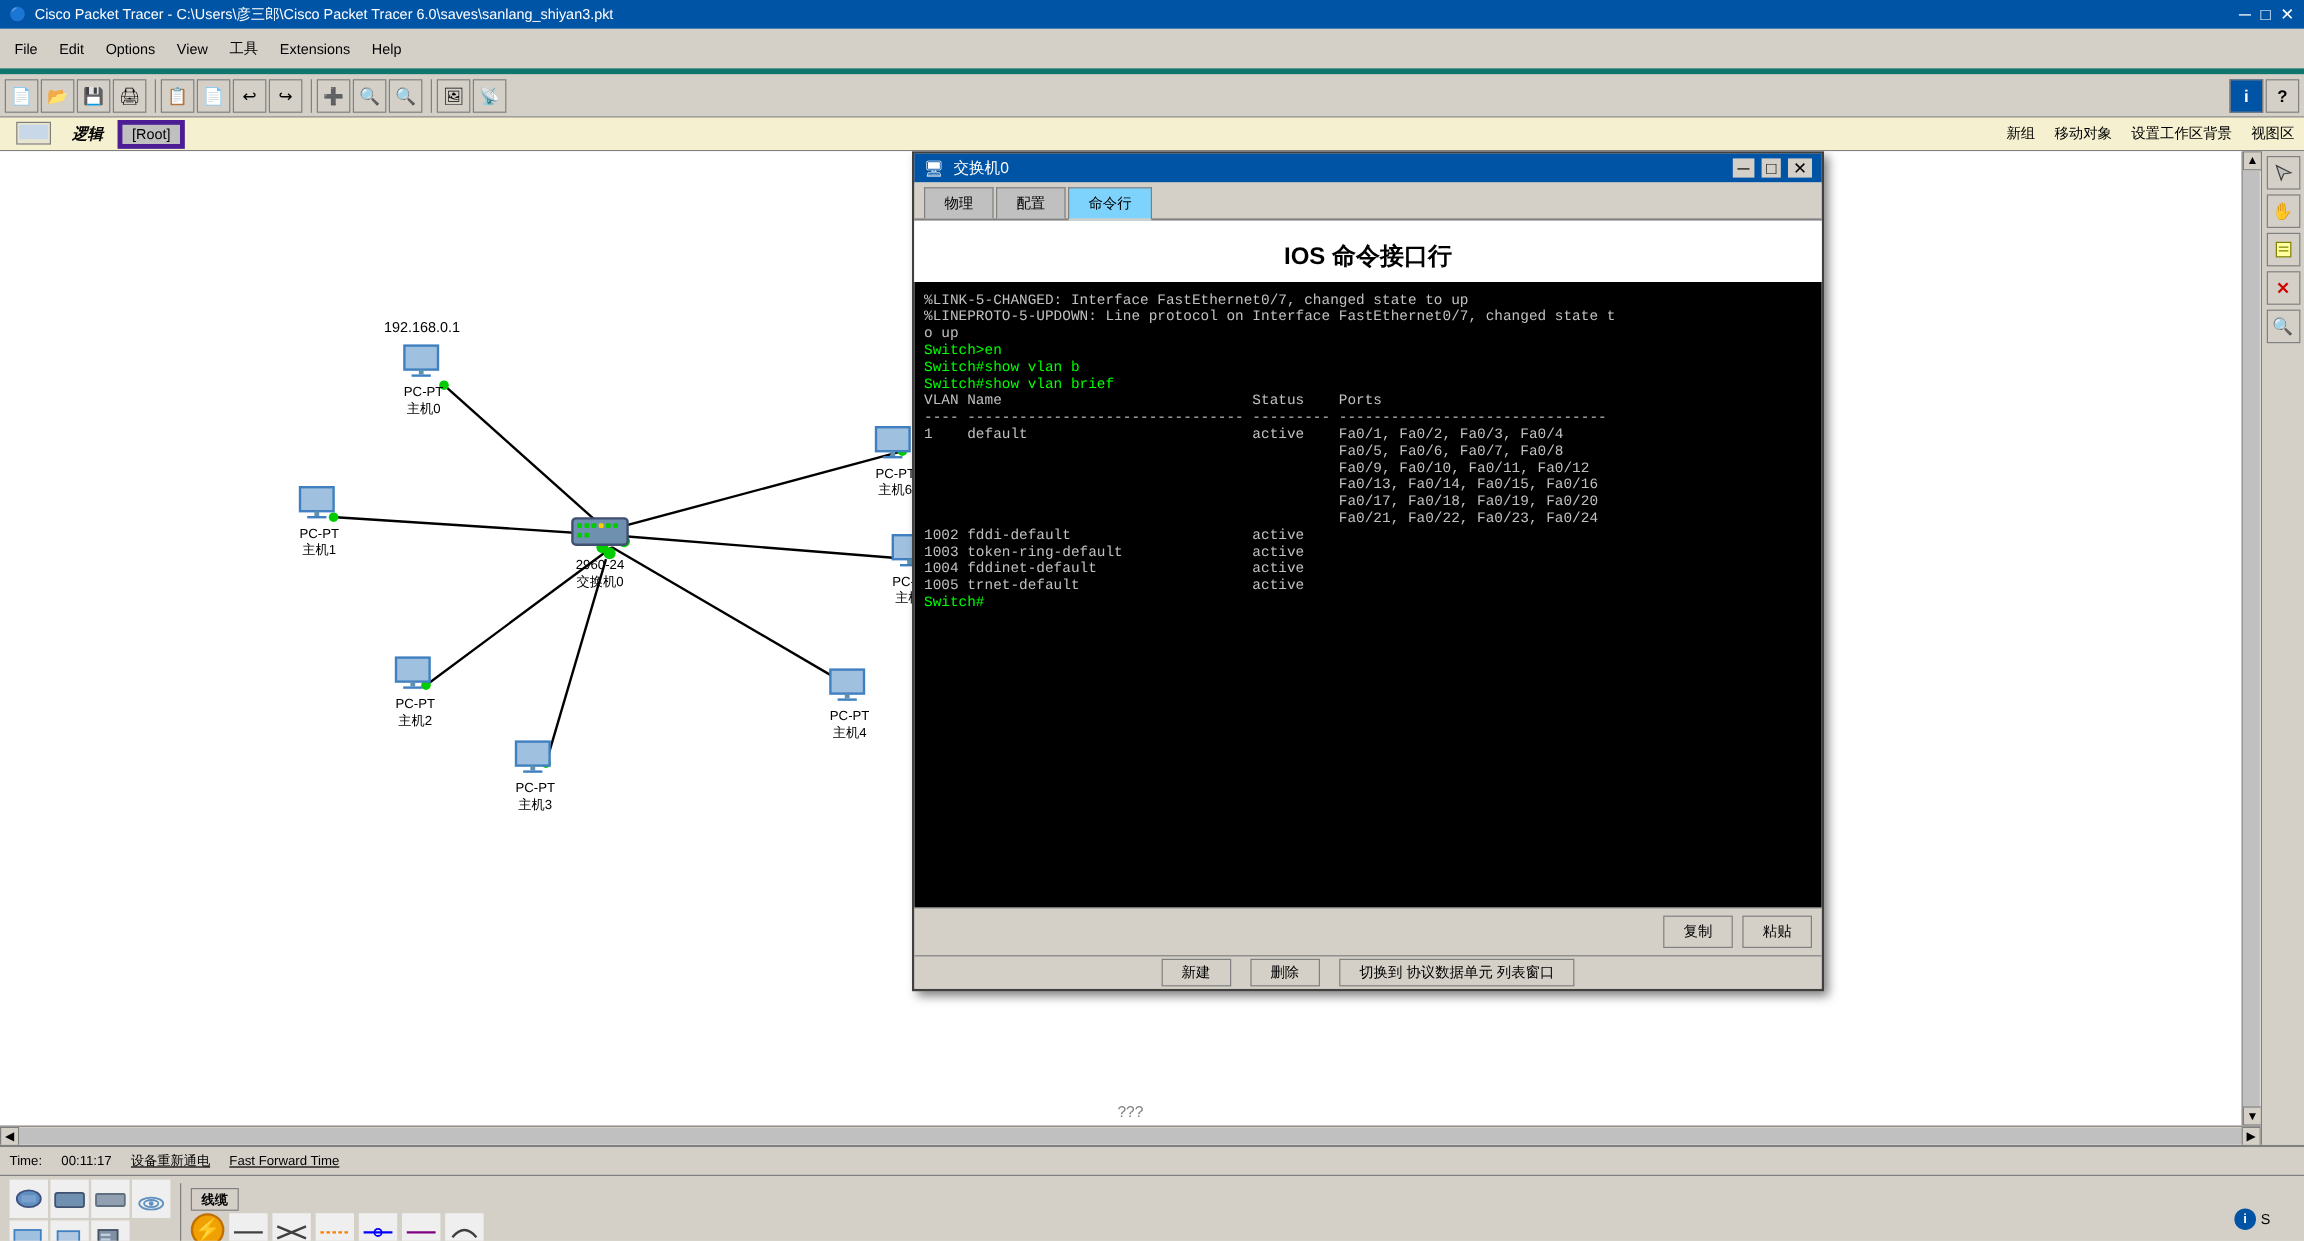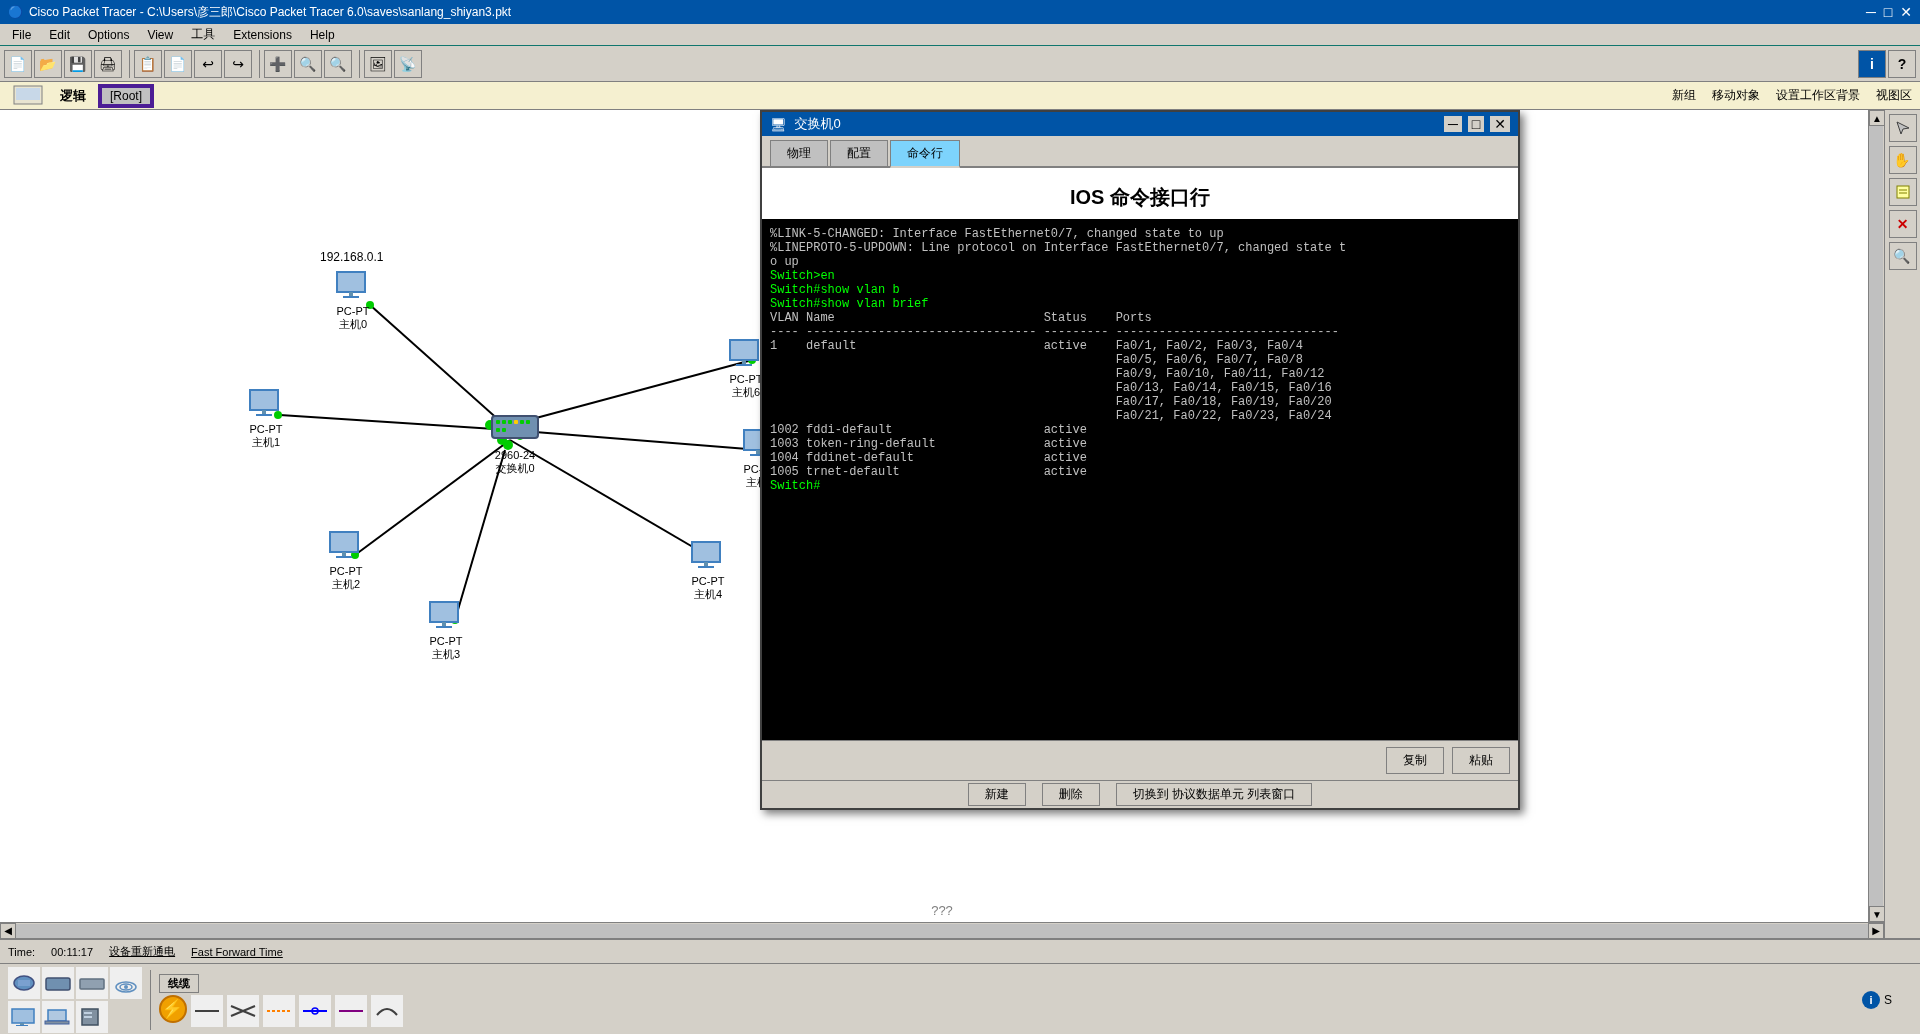--- a/index.html
+++ b/index.html
@@ -16,26 +16,26 @@
       padding: 0 8px;
       font-size: 12px;
     }
     #title-bar-left { display: flex; align-items: center; gap: 6px; }
     #title-bar-right { display: flex; gap: 8px; }
     #title-bar-right span { cursor: pointer; font-size: 14px; }
 
     
     #menu-bar {
       background: #d4d0c8;
-      height: 22px;
+      height: 38px;
       display: flex;
       align-items: center;
       gap: 2px;
       padding: 0 4px;
-      border-bottom: 1px solid #0f766e;
+      border-bottom: 5px solid #0f766e;
     }
     .menu-item {
       padding: 2px 8px;
       cursor: pointer;
       font-size: 12px;
     }
 
     
     #toolbar {
       background: #d4d0c8;
@@ -59,21 +59,21 @@
     
     #logic-bar {
       background: #f5f0d0;
       height: 28px;
       display: flex;
       align-items: center;
       padding: 0 8px;
       gap: 12px;
       border-bottom: 1px solid #808080;
     }
-    #logic-bar .logic-label { font-weight: bold; font-size: 13px; }
+    #logic-bar .logic-label { font-weight: bold; font-size: 13px; font-style: italic; }
     #logic-bar .root-tag { background: #c0c0c0; border: 4px solid #4c1d95; padding: 1px 8px; font-size: 12px; }
     #logic-bar-right { margin-left: auto; display: flex; gap: 16px; }
     #logic-bar-right span { cursor: pointer; font-size: 12px; }
 
     
     #main-area {
       display: flex;
       height: calc(1034px - 24px - 22px - 36px - 28px - 28px - 52px);
       position: relative;
     }
@@ -456,21 +456,21 @@
 
     <div style="position:absolute; top:228px; left:728px; text-align:center;">
       <svg width="36" height="32" viewBox="0 0 36 32">
         <rect x="2" y="2" width="28" height="20" fill="#a0c0e0" stroke="#4080c0" stroke-width="2"></rect>
         <rect x="14" y="22" width="4" height="4" fill="#6090b0"></rect>
         <rect x="8" y="26" width="16" height="2" fill="#4080c0"></rect>
       </svg>
       <div style="font-size:11px;">PC-PT<br>主机6</div>
     </div>
 
-    <div style="position:absolute; top:300px; left:490px; text-align:center;">
+    <div style="position:absolute; top:300px; left:475px; text-align:center;">
       <svg width="50" height="36" viewBox="0 0 50 36">
         <rect x="2" y="6" width="46" height="22" fill="#7090b0" stroke="#405070" stroke-width="2" rx="3"></rect>
         <rect x="6" y="10" width="4" height="4" fill="#00cc00" rx="1"></rect>
         <rect x="12" y="10" width="4" height="4" fill="#00cc00" rx="1"></rect>
         <rect x="18" y="10" width="4" height="4" fill="#00cc00" rx="1"></rect>
         <rect x="24" y="10" width="4" height="4" fill="#ffcc00" rx="1"></rect>
         <rect x="30" y="10" width="4" height="4" fill="#00cc00" rx="1"></rect>
         <rect x="36" y="10" width="4" height="4" fill="#00cc00" rx="1"></rect>
         <rect x="6" y="18" width="4" height="4" fill="#00cc00" rx="1"></rect>
         <rect x="12" y="18" width="4" height="4" fill="#00cc00" rx="1"></rect>

